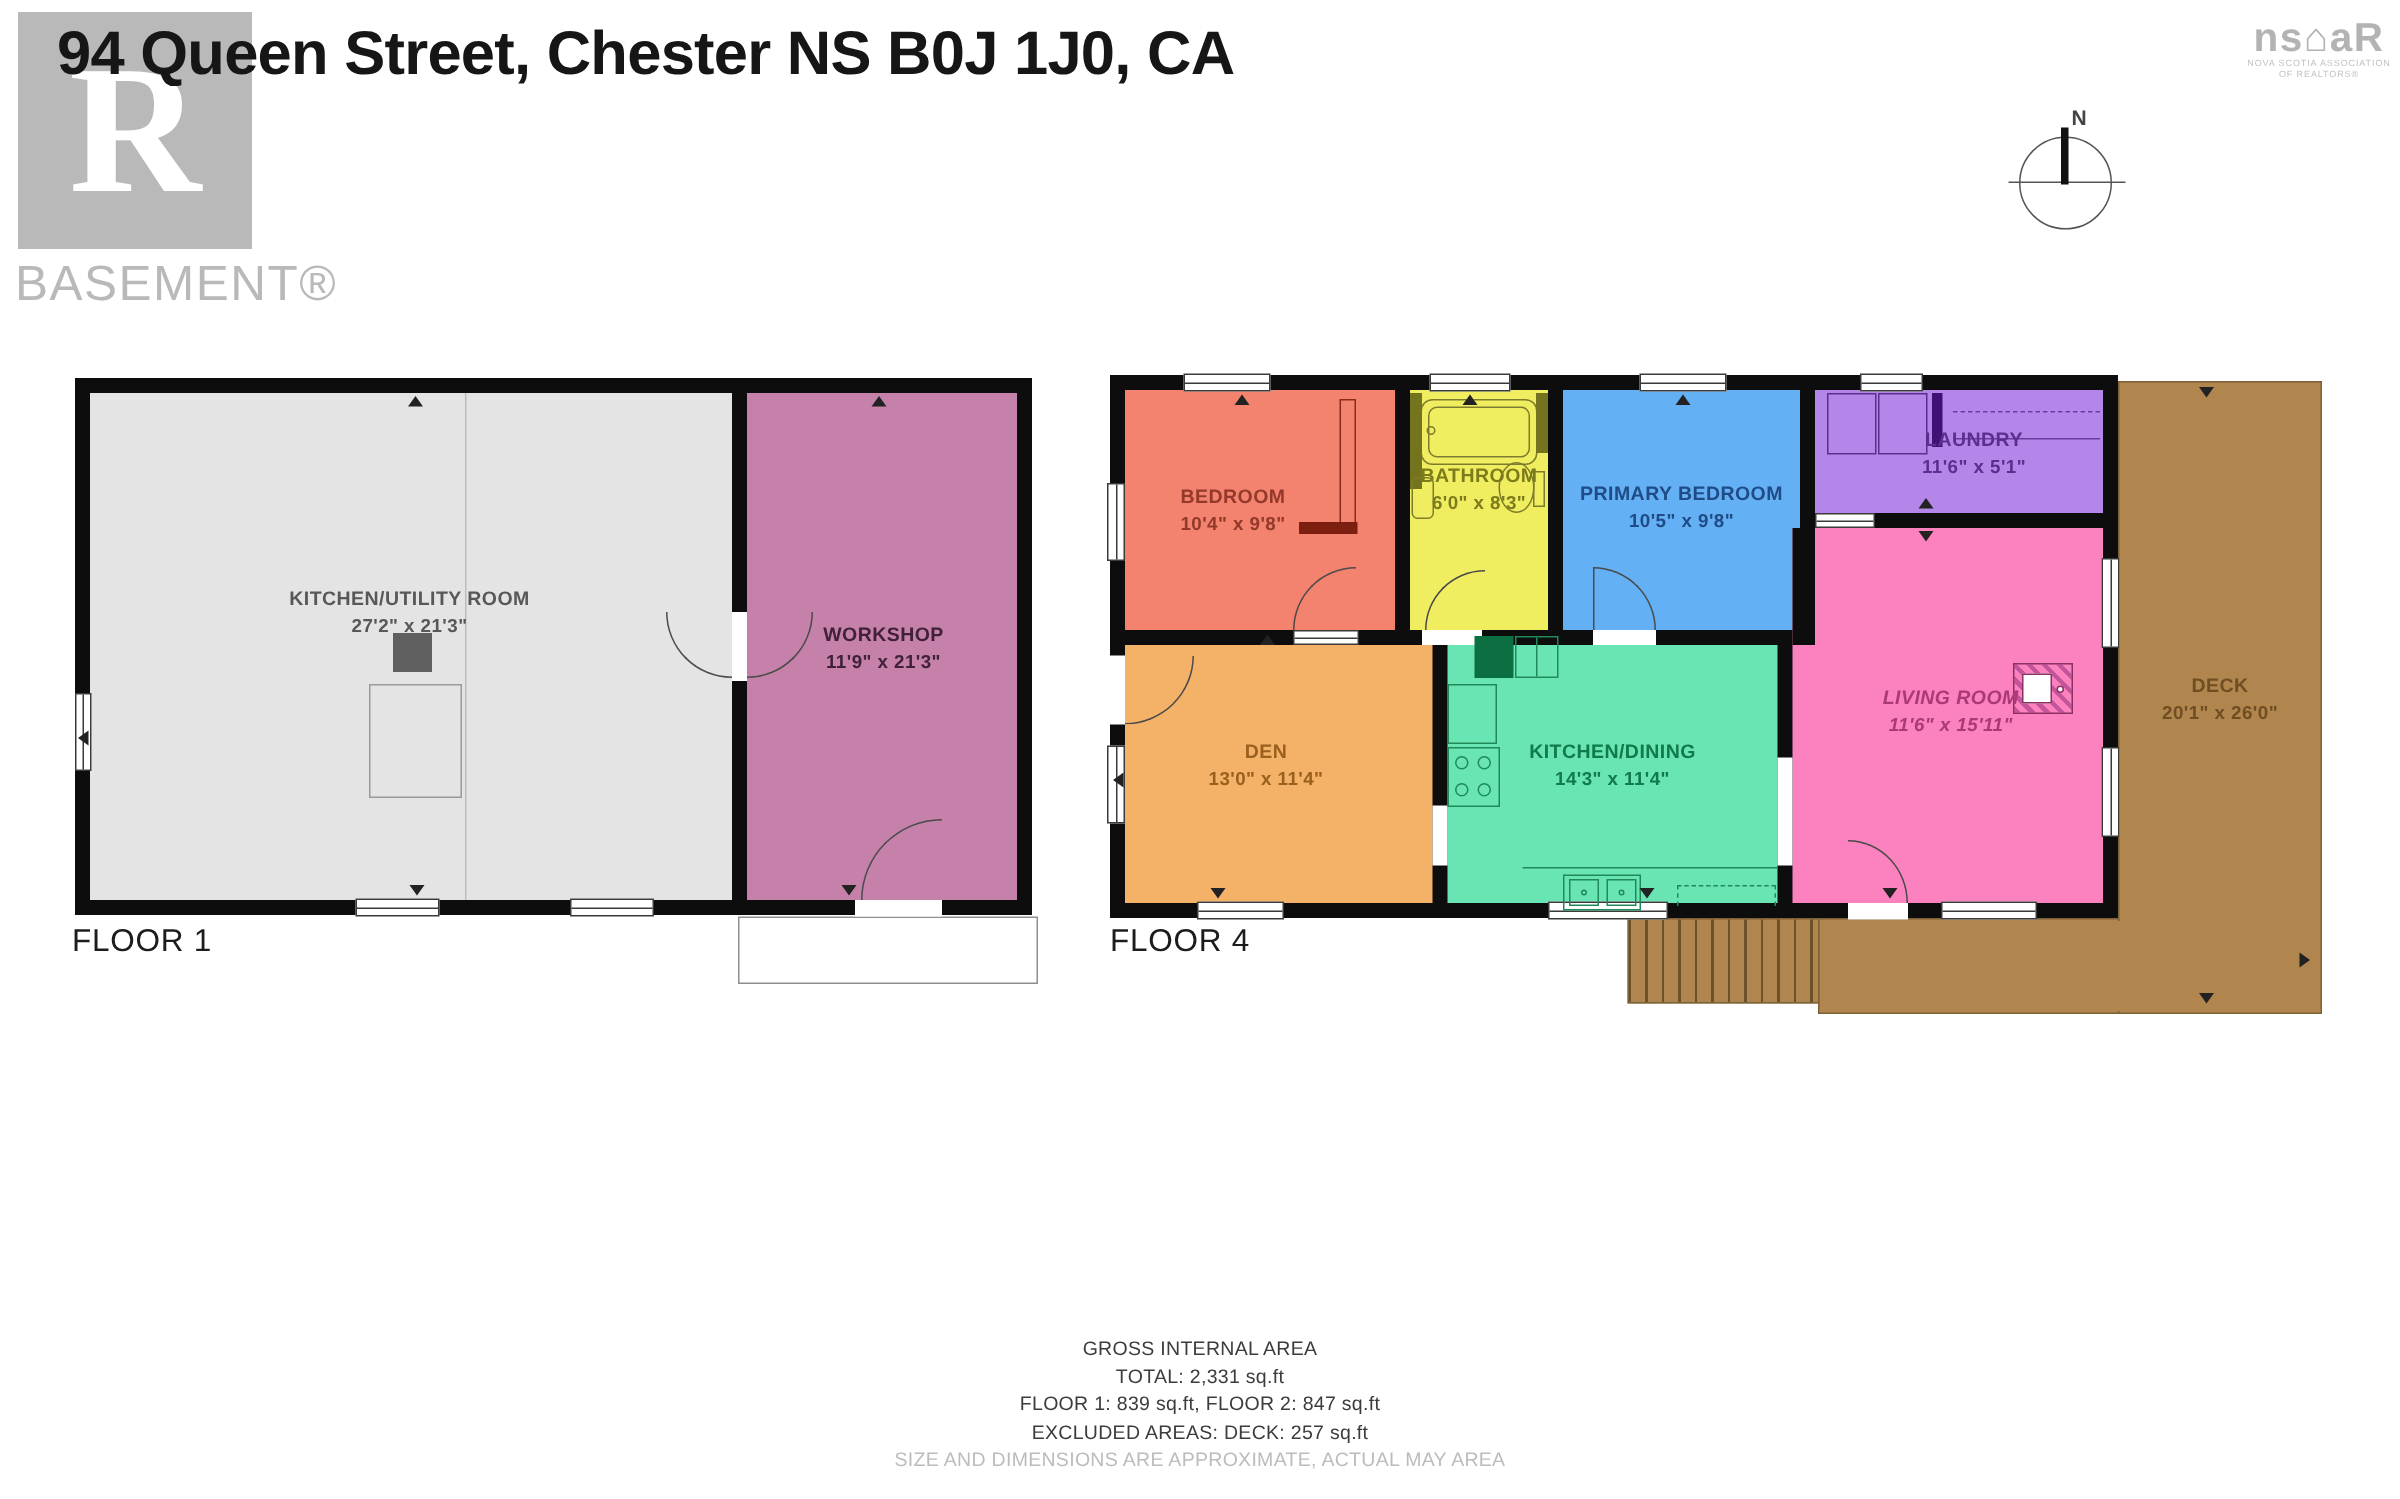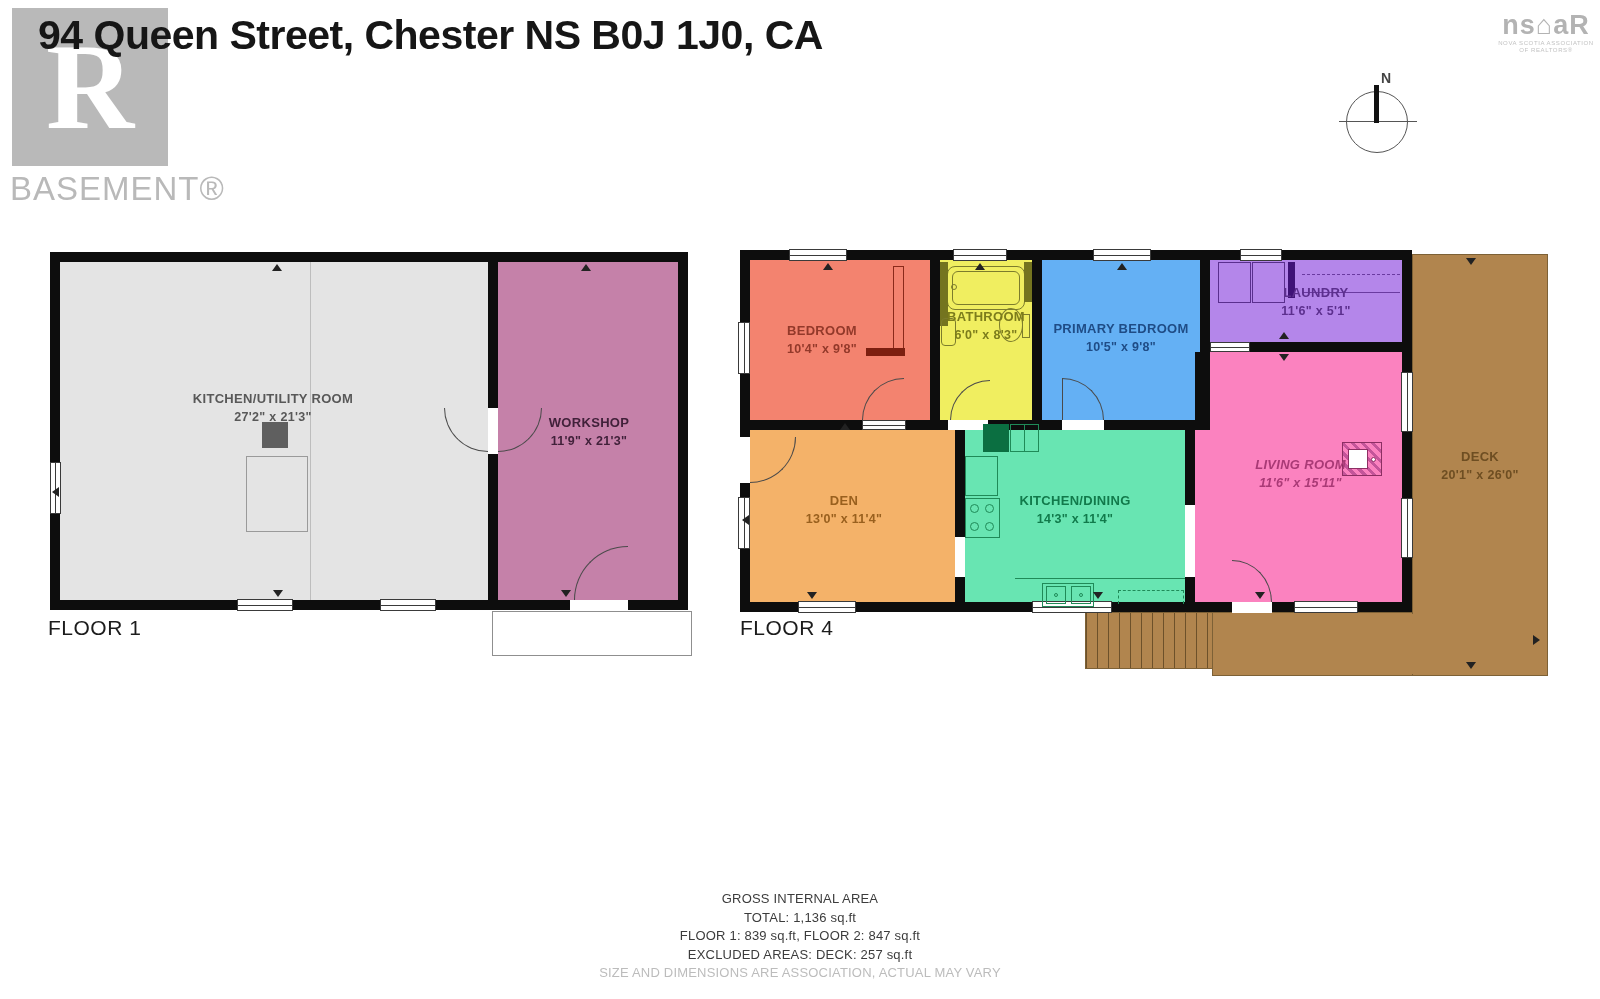--- a/index.html
+++ b/index.html
@@ -239,19 +239,19 @@
   <div class="ar ar-dn" style="left:1255px;top:592px;"></div>
   <div class="ar ar-up" style="left:1279px;top:332px;"></div>
   <div class="ar ar-dn" style="left:1279px;top:354px;"></div>
   <div class="ar ar-lt" style="left:742px;top:515px;"></div>
   <div class="ar ar-dn" style="left:1466px;top:258px;"></div>
   <div class="ar ar-dn" style="left:1466px;top:662px;"></div>
   <div class="ar ar-rt" style="left:1533px;top:635px;"></div>
 
   <div class="footer">
     <div>GROSS INTERNAL AREA</div>
-    <div>TOTAL: 1,136 sq.ft</div>
+    <div>TOTAL: 2,331 sq.ft</div>
     <div>FLOOR 1: 839 sq.ft, FLOOR 2: 847 sq.ft</div>
     <div>EXCLUDED AREAS: DECK: 257 sq.ft</div>
-    <div class="dim-line">SIZE AND DIMENSIONS ARE ASSOCIATION, ACTUAL MAY VARY</div>
+    <div class="dim-line">SIZE AND DIMENSIONS ARE APPROXIMATE, ACTUAL MAY AREA</div>
   </div>
 
 </div>
 
 </body></html>

